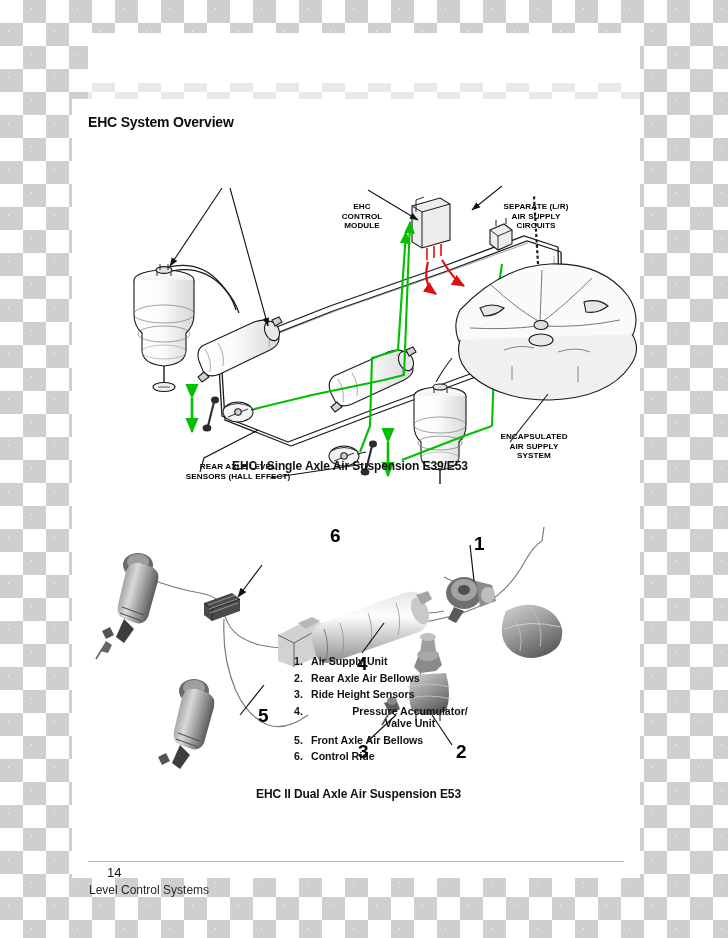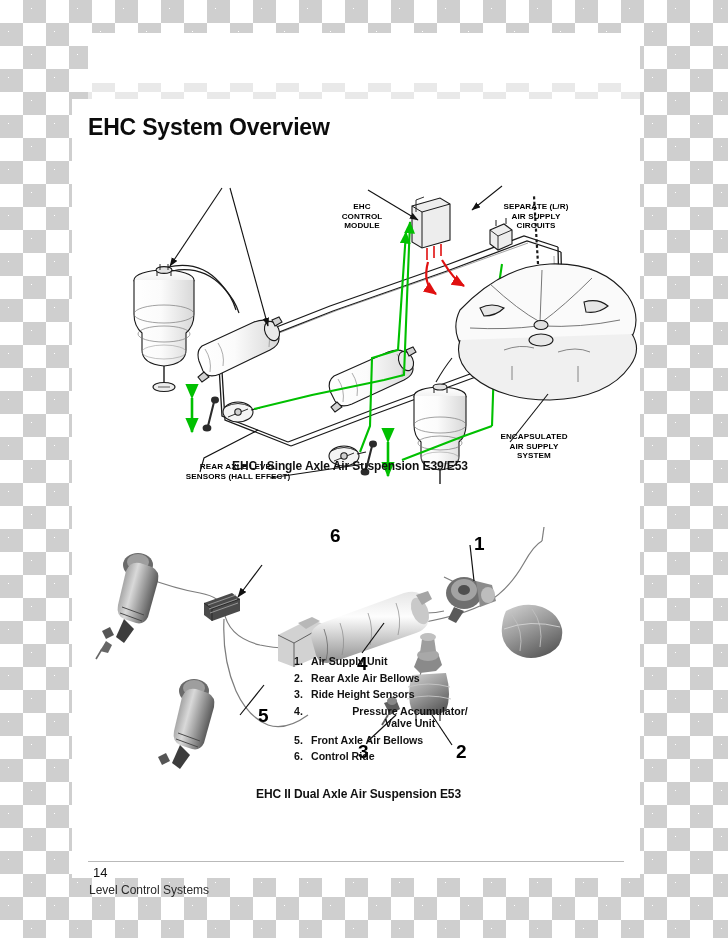--- a/index.html
+++ b/index.html
@@ -33,21 +33,21 @@
     background: rgba(255,255,255,0.55);
   }
   
   #page {
     position: absolute; left: 72px; top: 99px;
     width: 568px; height: 779px;
     background: #ffffff;
   }
   #page-title {
     position: absolute; left: 16px; top: 15px;
-    font-size: 23px; font-weight: bold; color: #0c0c0c;
+    font-size: 14px; font-weight: bold; color: #0c0c0c;
     letter-spacing: -0.2px;
   }
   .fig { position: absolute; }
   #fig-top { left: 0px; top: 45px; width: 568px; height: 340px; }
   #fig-bottom { left: 0px; top: 420px; width: 568px; height: 290px; }
 
   .callout {
     position: absolute;
     font-size: 8.1px; font-weight: bold; color: #000;
     line-height: 9.6px; text-align: center;
@@ -74,21 +74,21 @@
     position: absolute;
     font-size: 19px; font-weight: bold; color: #000;
     font-family: "Liberation Sans", sans-serif;
   }
 
   #footer-rule {
     position: absolute; left: 16px; top: 762px;
     width: 536px; height: 1px; background: #b9b9b9;
   }
   #page-number {
-    position: absolute; left: 21px; top: 766px;
+    position: absolute; left: 35px; top: 766px;
     font-size: 13px; color: #111;
   }
   #footer-sub {
     position: absolute; left: 17px; top: 784px;
     font-size: 12px; color: #2a2a2a;
   }
   #watermark {
     position: absolute; left: 498px; top: 906px;
     font-size: 16.5px; color: #b8b8b8;
     letter-spacing: 0.1px;

